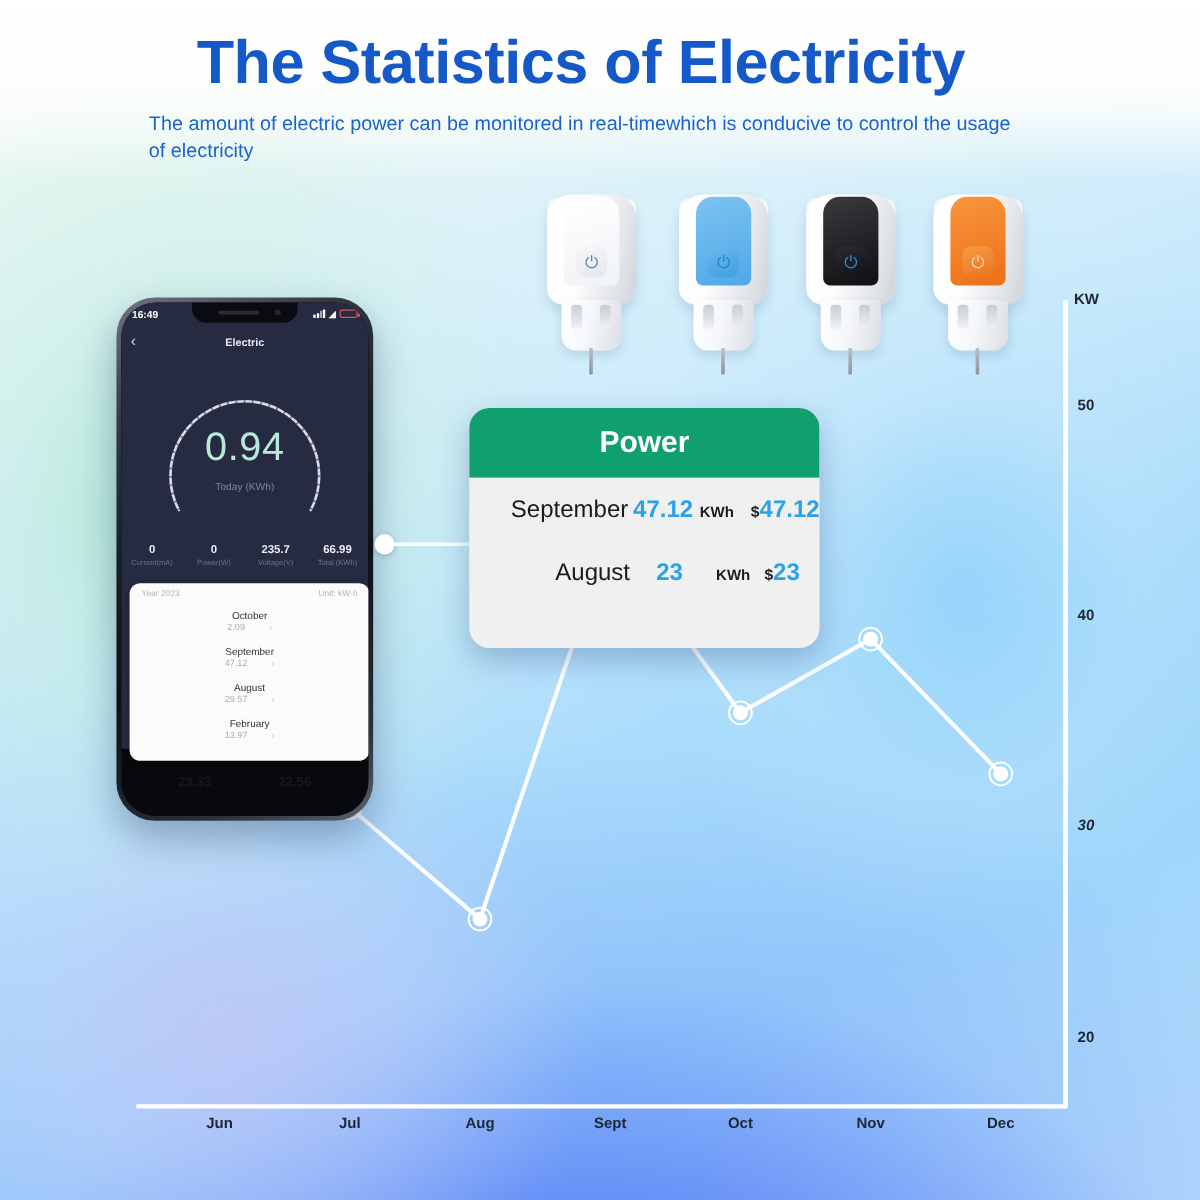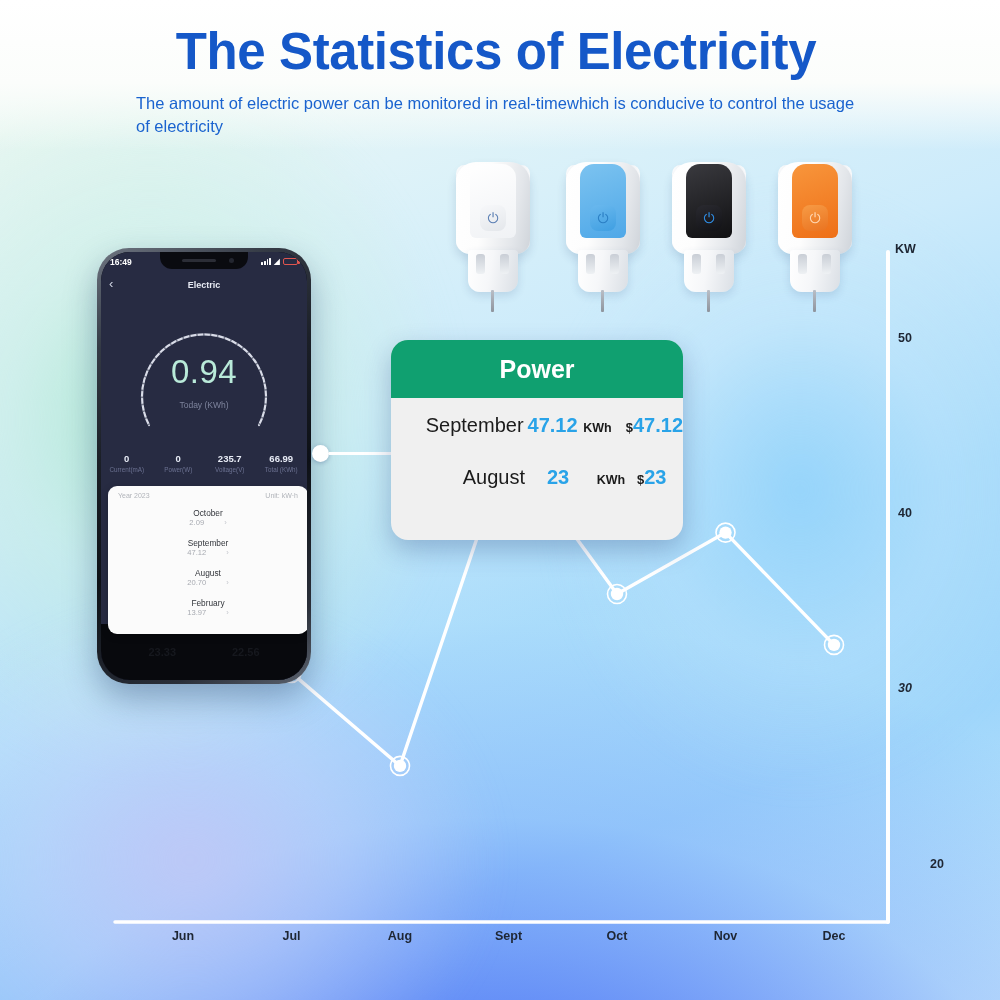--- a/index.html
+++ b/index.html
@@ -31,21 +31,21 @@
     position:absolute; left:-120px; bottom:-120px; width:620px; height:520px;
     background:radial-gradient(closest-side, rgba(196,200,246,0.85) 0%, rgba(212,216,250,0.4) 50%, rgba(255,255,255,0) 100%);
     filter:blur(16px);
   }
   #bg-top-white {
     position:absolute; left:0; top:0; width:1000px; height:150px;
     background:linear-gradient(180deg,#ffffff 0%,#fbfdfb 55%,rgba(250,253,251,0) 100%);
   }
 
   
-  #header { position:absolute; left:16px; top:0; width:960px; z-index:6; }
+  #header { position:absolute; left:4px; top:0; width:960px; z-index:6; }
   #page-title {
     text-align:center;
     color:#1558c8;
     font-size:51px;
     line-height:58px;
     font-weight:700;
     letter-spacing:-0.4px;
     padding-top:23px;
   }
   #subtitle {
@@ -347,21 +347,21 @@
         <circle cx="725.5" cy="532.6" r="6.2" fill="#ffffff"></circle>
         <circle cx="834.0" cy="644.9" r="9.5" fill="none" stroke="#ffffff" stroke-width="1.6"></circle>
         <circle cx="834.0" cy="644.9" r="6.2" fill="#ffffff"></circle>
       </g>
   </svg>
   <div id="y-unit-label">KW</div>
   <div id="y-ticks">
       <div class="y-tick" style="top: 330.696px;">50</div>
       <div class="y-tick" style="top: 506.089px;">40</div>
       <div class="y-tick" style="top: 681.482px; font-style: italic;">30</div>
-      <div class="y-tick" style="top: 856.874px; margin-left: 32px;">20</div>
+      <div class="y-tick" style="top: 856.874px;">20</div>
     </div>
   <div id="x-ticks">
       <div class="x-tick" style="left: 183px;">Jun</div>
       <div class="x-tick" style="left: 291.5px;">Jul</div>
       <div class="x-tick" style="left: 400px;">Aug</div>
       <div class="x-tick" style="left: 508.5px;">Sept</div>
       <div class="x-tick" style="left: 617px;">Oct</div>
       <div class="x-tick" style="left: 725.5px;">Nov</div>
       <div class="x-tick" style="left: 834px;">Dec</div>
     </div>
@@ -438,21 +438,21 @@
         <div class="month-row">
           <span class="nm">September</span>
           <span class="vl">
             <span>47.12</span>
             <span class="chev">›</span>
           </span>
         </div>
         <div class="month-row">
           <span class="nm">August</span>
           <span class="vl">
-            <span>20.70</span>
+            <span>29.57</span>
             <span class="chev">›</span>
           </span>
         </div>
         <div class="month-row">
           <span class="nm">February</span>
           <span class="vl">
             <span>13.97</span>
             <span class="chev">›</span>
           </span>
         </div>

